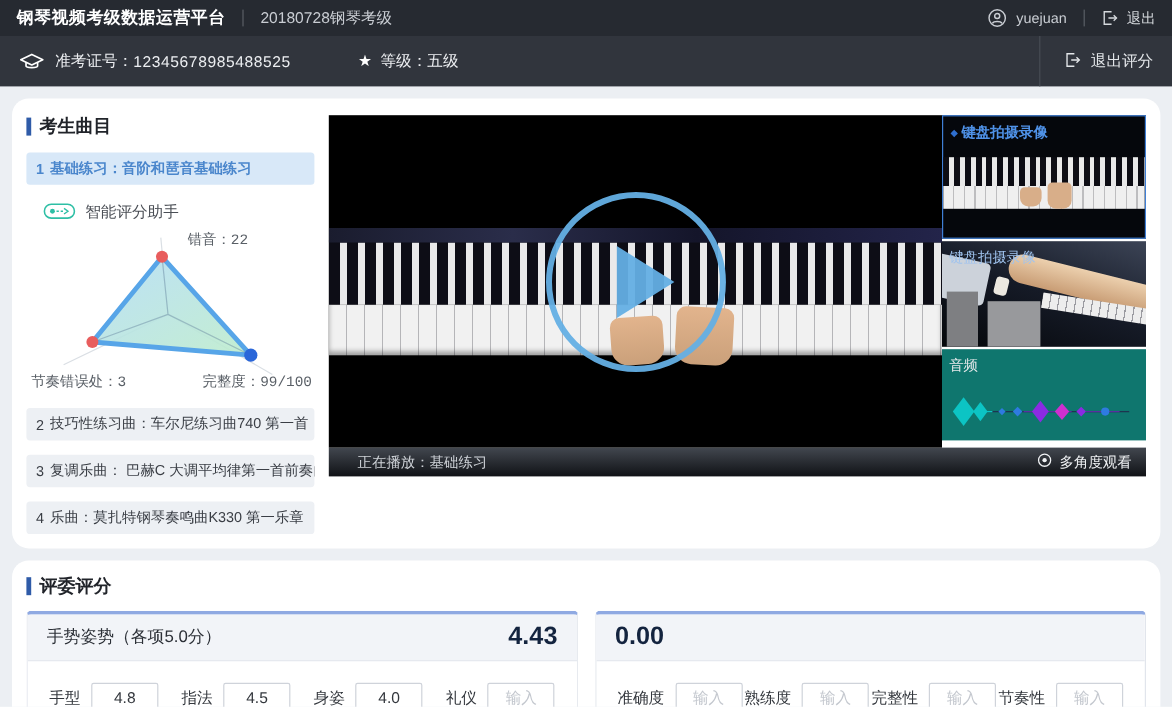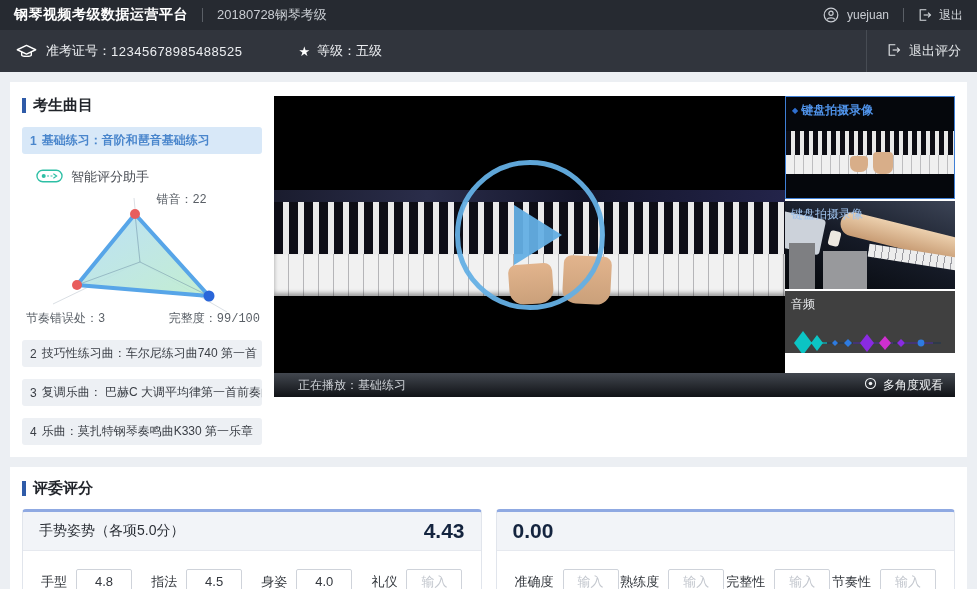--- a/index.html
+++ b/index.html
@@ -20,21 +20,21 @@
   .subbar { height:42px; background:#31353d; display:flex; align-items:center; justify-content:space-between; padding:0 16px;text-align:center; }
   .sb-left { display:flex; align-items:center; color:#eceef1; font-size:13px; }
   .sb-left .cap { margin-right:9px; display:flex; }
   .sb-num { letter-spacing:.5px; }
   .sb-level { display:flex; align-items:center; margin-left:56px; }
   .star { color:#ffffff; font-size:13px; margin-right:7px; }
   .sb-right { display:flex; align-items:center; height:100%; border-left:1px solid #474c54; padding-left:20px; color:#e4e7ea; font-size:13px; gap:8px; cursor:pointer; }
 
   
   main { padding:10px; }
-  .panel { background:#fff; border-radius:0; }
+  .panel { background:#fff; border-radius:14px; }
   .top-panel { display:flex; padding:14px 12px 12px; margin-bottom:10px; }
 
   .sec-title { display:flex; align-items:center; font-size:15px; font-weight:bold; color:#21242a; }
   .sec-title .bar { width:4px; height:15px; background:#2f5ba8; margin-right:7px; }
 
   
   .playlist { width:240px; flex:none; }
   .pl-item { height:27px; display:flex; align-items:center; background:#edf0f4; border-radius:3px; padding:0 8px; margin-top:12px; font-size:12px; color:#3a3e45; white-space:nowrap; overflow:hidden; cursor:pointer; }
   .pl-item .num { margin-right:5px; }
   .pl-item.active { background:#d8e8f8; color:#4a86cc; font-weight:bold; }
@@ -73,21 +73,21 @@
   .mh1 { left:38%; top:58%; width:18px; height:16px; }
   .mh2 { left:52%; top:54%; width:20px; height:22px; }
   .t-side { height:88px; background:linear-gradient(200deg,#3c4456 0%,#151a26 50%,#05070a 100%); }
   .arm { position:absolute; width:130px; height:24px; background:linear-gradient(#ecd0ae,#c89c74); border-radius:12px; transform:rotate(14deg); right:-14px; top:24px; }
   .sleeve { position:absolute; width:46px; height:36px; background:#ccd2da; border-radius:4px; left:-8px; top:14px; transform:rotate(12deg); }
   .watch { position:absolute; width:11px; height:15px; background:#ece8e0; border-radius:3px; left:44px; top:30px; transform:rotate(14deg); }
   .keybed { position:absolute; right:-8px; top:50px; width:95px; height:13px; background:repeating-linear-gradient(90deg,#ededed 0 6px,#9a9aa0 6px 7px); transform:rotate(9deg); }
   .block { position:absolute; background:#8f9092; }
   .b1 { left:4px; bottom:0; width:26px; height:46px; background:#7e7f82; }
   .b2 { left:38px; bottom:0; width:44px; height:38px; background:#98999c; }
-  .t-audio { height:62px; background:#404040; }
+  .t-audio { height:76px; background:#0f766e; }
   .wave { position:absolute; left:8px; top:34px; }
 
   .status-bar { grid-column:1 / 3; background:linear-gradient(180deg,#42474f,#101216); display:flex; align-items:center; justify-content:space-between; padding:0 12px; }
   .now-playing { color:#cfd3d8; font-size:12px;margin-left:12px; }
   .multi-angle { display:flex; align-items:center; gap:6px; color:#f0f2f4; font-size:12px; font-weight:normal; cursor:pointer; }
 
   
   .bottom-panel { padding:12px 12px 14px; }
   .cards { display:flex; gap:14px; margin-top:11px; }
   .score-card { flex:1; border:1px solid #e1e5ec; border-top:3px solid #8fa9e2; border-radius:4px; overflow:hidden; }

